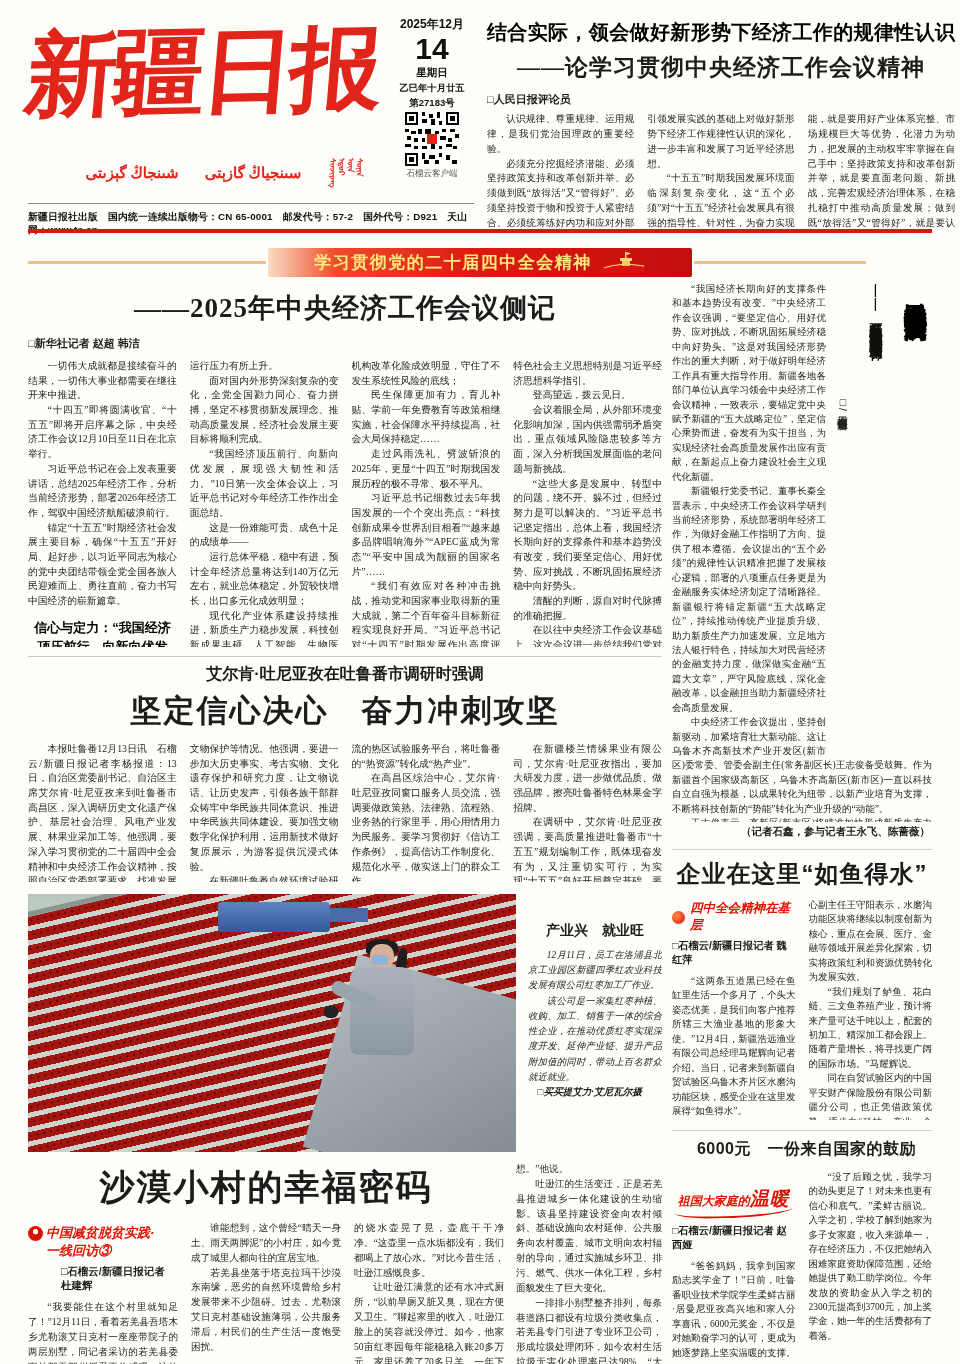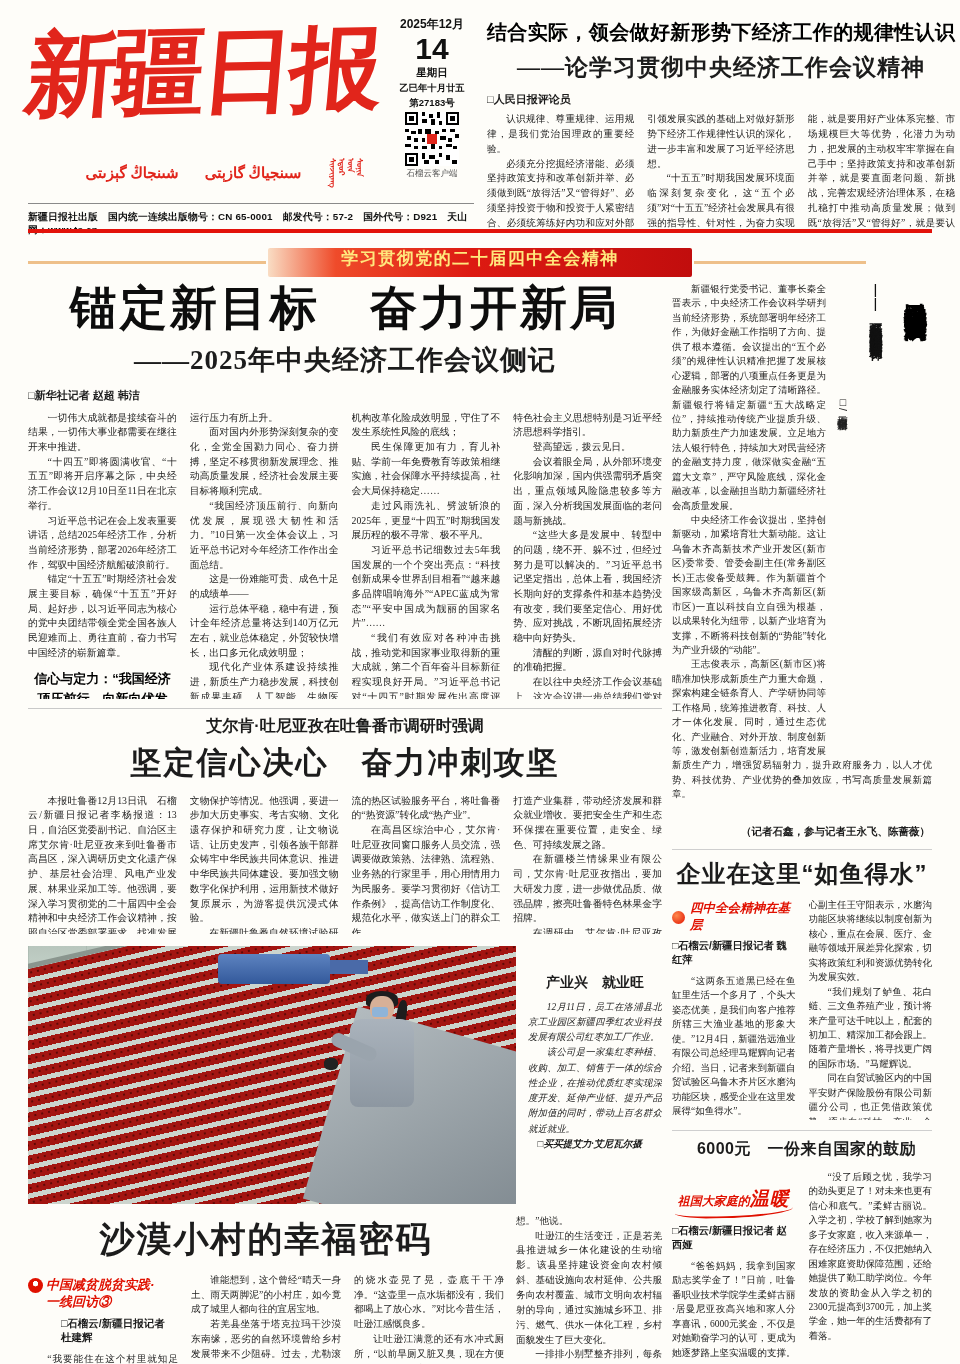--- a/index.html
+++ b/index.html
@@ -44,21 +44,21 @@
        padding-top:7px; font-family:"Liberation Sans",sans-serif; font-size:9.8px; font-weight:700;
        color:#111; letter-spacing:0.2px; }
   .red-rule { position:absolute; top:229px; left:28px; width:904px; height:4px; background:#e3120b; }
 
   
   .banner-row { position:absolute; top:247px; left:28px; width:904px; height:30px; display:flex; align-items:center; }
   .orange-line { height:3px; background:#eec08a; }
   .ol-left { width:238px; } .ol-right { flex:1; margin-right:66px; }
   .banner { width:424px; height:29px; margin:0 2px; display:flex; align-items:center; justify-content:center;
        gap:8px; padding:0 8px; border-radius:2px;
-       background:linear-gradient(90deg,#f9ddc4 0%,#ef4b2a 16%,#dd1a12 48%,#c10d0d 100%);flex-direction:column; }
+       background:linear-gradient(90deg,#f9ddc4 0%,#ef4b2a 16%,#dd1a12 48%,#c10d0d 100%); }
   .banner-text { color:#ffe87d; font-weight:900; font-size:17px; letter-spacing:1.5px;
        font-family:"Liberation Sans",sans-serif; white-space:nowrap; }
 
   
   .left-region { position:absolute; top:282px; left:28px; width:634px; height:1082px; overflow:hidden; }
   .main-head { font-size:47px; font-weight:900; letter-spacing:3px; text-align:center; color:#0d0d0d;
        font-family:"Liberation Sans",sans-serif; line-height:1.1; }
   .main-sub { font-size:27px; font-weight:700; text-align:center; margin:8px 0 10px; letter-spacing:1px; }
   .byline { font-family:"Liberation Sans",sans-serif; font-size:11px; font-weight:700; margin:2px 0 8px; }
   .c-cols { height:288px; }
@@ -251,21 +251,20 @@
         <rect x="22" y="10" width="8" height="5" fill="#f2c860"></rect>
         <rect x="25" y="1" width="1.5" height="7" fill="#f7d978"></rect>
         <path d="M26.5 1 L31 2.5 L26.5 4 Z" fill="#ffe48c"></path>
       </svg>
     </div>
     <div class="orange-line ol-right"></div>
   </div>
 
   <main class="left-region">
 
-    <h1 class="main-head">锚定新目标　奋力开新局</h1>
     <h2 class="main-sub">——2025年中央经济工作会议侧记</h2>
     <div class="byline">□新华社记者 赵超 韩洁</div>
 
     <div class="cols c-cols">
       <div class="col">
         <div>
             <p class="para">一切伟大成就都是接续奋斗的结果，一切伟大事业都需要在继往开来中推进。</p>
             <p class="para">“十四五”即将圆满收官、“十五五”即将开启序幕之际，中央经济工作会议12月10日至11日在北京举行。</p>
             <p class="para">习近平总书记在会上发表重要讲话，总结2025年经济工作，分析当前经济形势，部署2026年经济工作，驾驭中国经济航船破浪前行。</p>
             <p class="para">锚定“十五五”时期经济社会发展主要目标，确保“十五五”开好局、起好步，以习近平同志为核心的党中央团结带领全党全国各族人民迎难而上、勇往直前，奋力书写中国经济的崭新篇章。</p>
@@ -308,21 +307,20 @@
         </div>
       <div class="col">
           <p class="para cont">文物保护等情况。他强调，要进一步加大历史事实、考古实物、文化遗存保护和研究力度，让文物说话、让历史发声，引领各族干部群众铸牢中华民族共同体意识、推进中华民族共同体建设。要加强文物数字化保护利用，运用新技术做好复原展示，为游客提供沉浸式体验。</p>
           <p class="para">在新疆吐鲁番自然环境试验研究中心，艾尔肯·吐尼亚孜强调，要紧密结合我区产业发展和技术创新重大需求，发挥“干热”优势，拓宽服务范围，完善标准体系，积极承接国家级项目，打造国际一</p>
         </div>
       <div class="col">
           <p class="para cont">流的热区试验服务平台，将吐鲁番的“热资源”转化成“热产业”。</p>
           <p class="para">在高昌区综治中心，艾尔肯·吐尼亚孜同窗口服务人员交流，强调要做政策熟、法律熟、流程熟、业务熟的行家里手，用心用情用力为民服务。要学习贯彻好《信访工作条例》，提高信访工作制度化、规范化水平，做实送上门的群众工作。</p>
         </div>
       <div class="col">
-          <p class="para cont">打造产业集群，带动经济发展和群众就业增收。要把安全生产和生态环保摆在重要位置，走安全、绿色、可持续发展之路。</p>
           <p class="para">在新疆楼兰情缘果业有限公司，艾尔肯·吐尼亚孜指出，要加大研发力度，进一步做优品质、做强品牌，擦亮吐鲁番特色林果金字招牌。</p>
           <p class="para">在调研中，艾尔肯·吐尼亚孜强调，要高质量推进吐鲁番市“十五五”规划编制工作，既体现奋发有为，又注重切实可行，为实现“十五五”良好开局奠定基础。要找准自身定位，发挥农业、煤炭、油气、新能源、文旅等领域优势，加快做大做强产业。要坚持投资于物和投资于人紧密结合，不断提高群众的获得感、幸福感、安全感。</p>
         </div>
     </div>
 
     <div class="photo-row">
       <div class="photo">
         <div class="conveyor"></div>
         <div class="motor"></div>
         <div class="chute"></div>
@@ -384,20 +382,21 @@
   <aside class="right-region">
 
     <section>
       <div class="g-body">
         <div class="g-vert">
           <div class="v-byline">□石榴云/新疆日报记者</div>
           <div class="v-subhead">——新疆各地各部门单位认真学习领会中央经济工作会议精神</div>
           <div class="v-headline">以实干担当扎实推动经济社会高质量发展</div>
         </div>
         <div>
+            <p class="para">“我国经济长期向好的支撑条件和基本趋势没有改变。”中央经济工作会议强调，“要坚定信心、用好优势、应对挑战，不断巩固拓展经济稳中向好势头。”这是对我国经济形势作出的重大判断，对于做好明年经济工作具有重大指导作用。新疆各地各部门单位认真学习领会中央经济工作会议精神，一致表示，要锚定党中央赋予新疆的“五大战略定位”，坚定信心乘势而进，奋发有为实干担当，为实现经济社会高质量发展作出应有贡献，在新起点上奋力建设社会主义现代化新疆。</p>
             <p class="para">新疆银行党委书记、董事长秦全晋表示，中央经济工作会议科学研判当前经济形势，系统部署明年经济工作，为做好金融工作指明了方向、提供了根本遵循。会议提出的“五个必须”的规律性认识精准把握了发展核心逻辑，部署的八项重点任务更是为金融服务实体经济划定了清晰路径。新疆银行将锚定新疆“五大战略定位”，持续推动传统产业提质升级、助力新质生产力加速发展。立足地方法人银行特色，持续加大对民营经济的金融支持力度，做深做实金融“五篇大文章”，严守风险底线，深化金融改革，以金融担当助力新疆经济社会高质量发展。</p>
             <p class="para">中央经济工作会议提出，坚持创新驱动，加紧培育壮大新动能。这让乌鲁木齐高新技术产业开发区(新市区)委常委、管委会副主任(常务副区长)王志俊备受鼓舞。作为新疆首个国家级高新区，乌鲁木齐高新区(新市区)一直以科技自立自强为根基，以成果转化为纽带，以新产业培育为支撑，不断将科技创新的“势能”转化为产业升级的“动能”。</p>
             <p class="para">王志俊表示，高新区(新市区)将瞄准加快形成新质生产力重大命题，探索构建全链条育人、产学研协同等工作格局，统筹推进教育、科技、人才一体化发展。同时，通过生态优化、产业融合、对外开放、制度创新等，激发创新创造新活力，培育发展新质生产力，增强贸易辐射力，提升政府服务力，以人才优势、科技优势、产业优势的叠加效应，书写高质量发展新篇章。</p>
           </div>
       </div>
       <div class="g-sig">（记者石鑫，参与记者王永飞、陈蔷薇）</div>
     </section>
 
     <div class="r-divider"></div>
 

